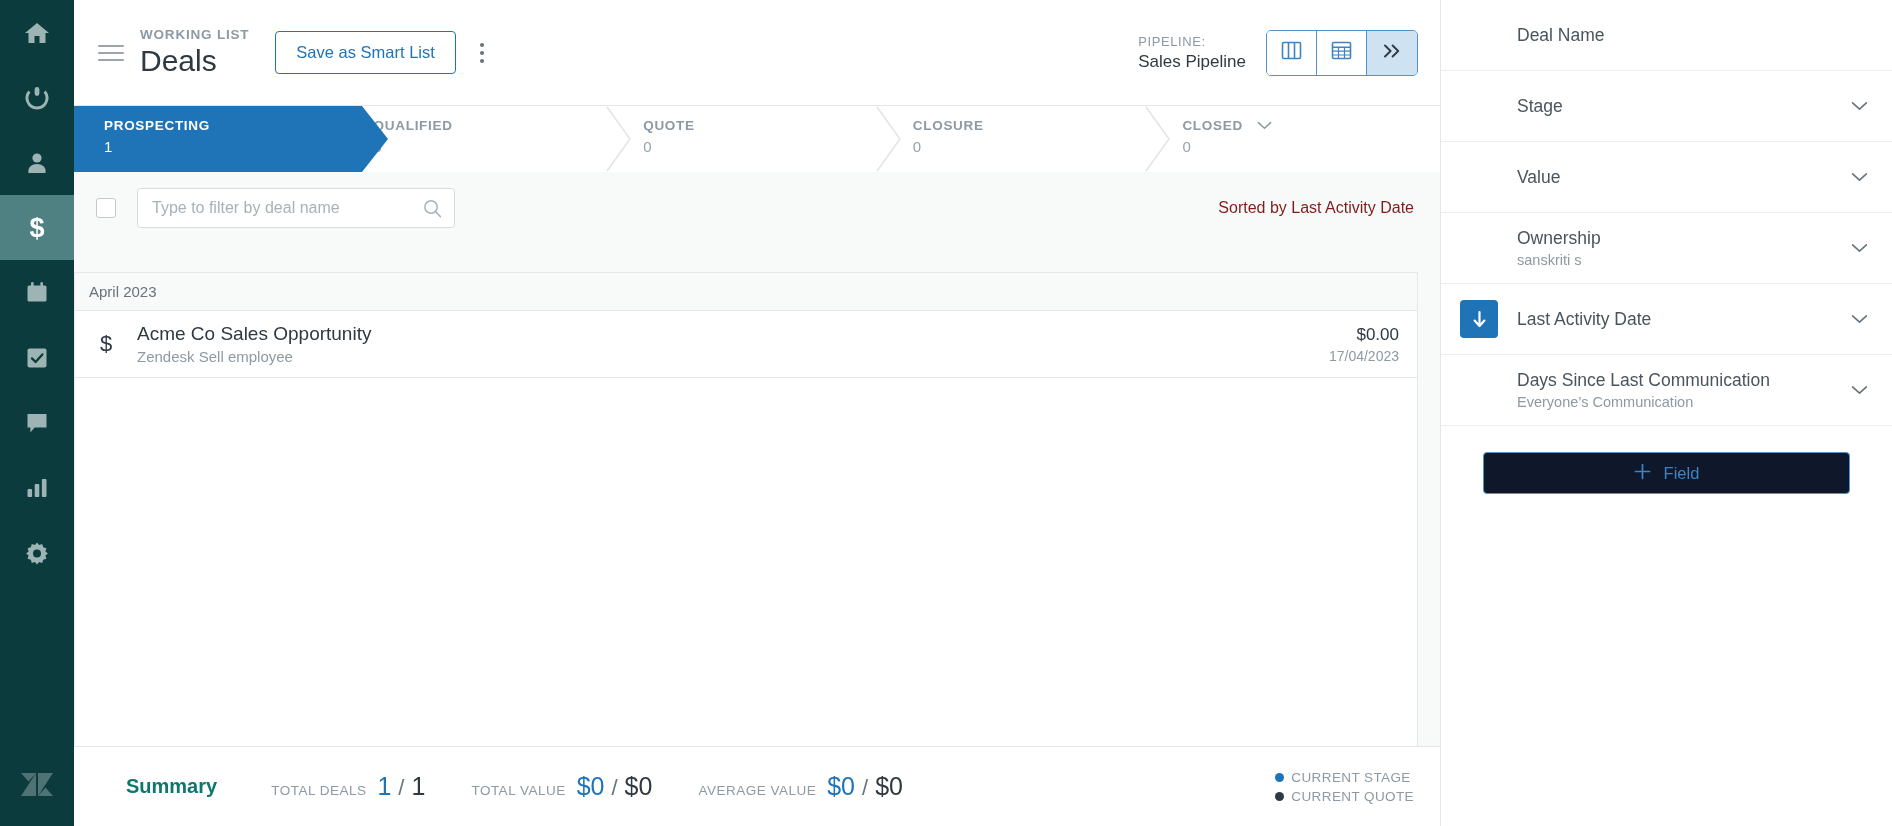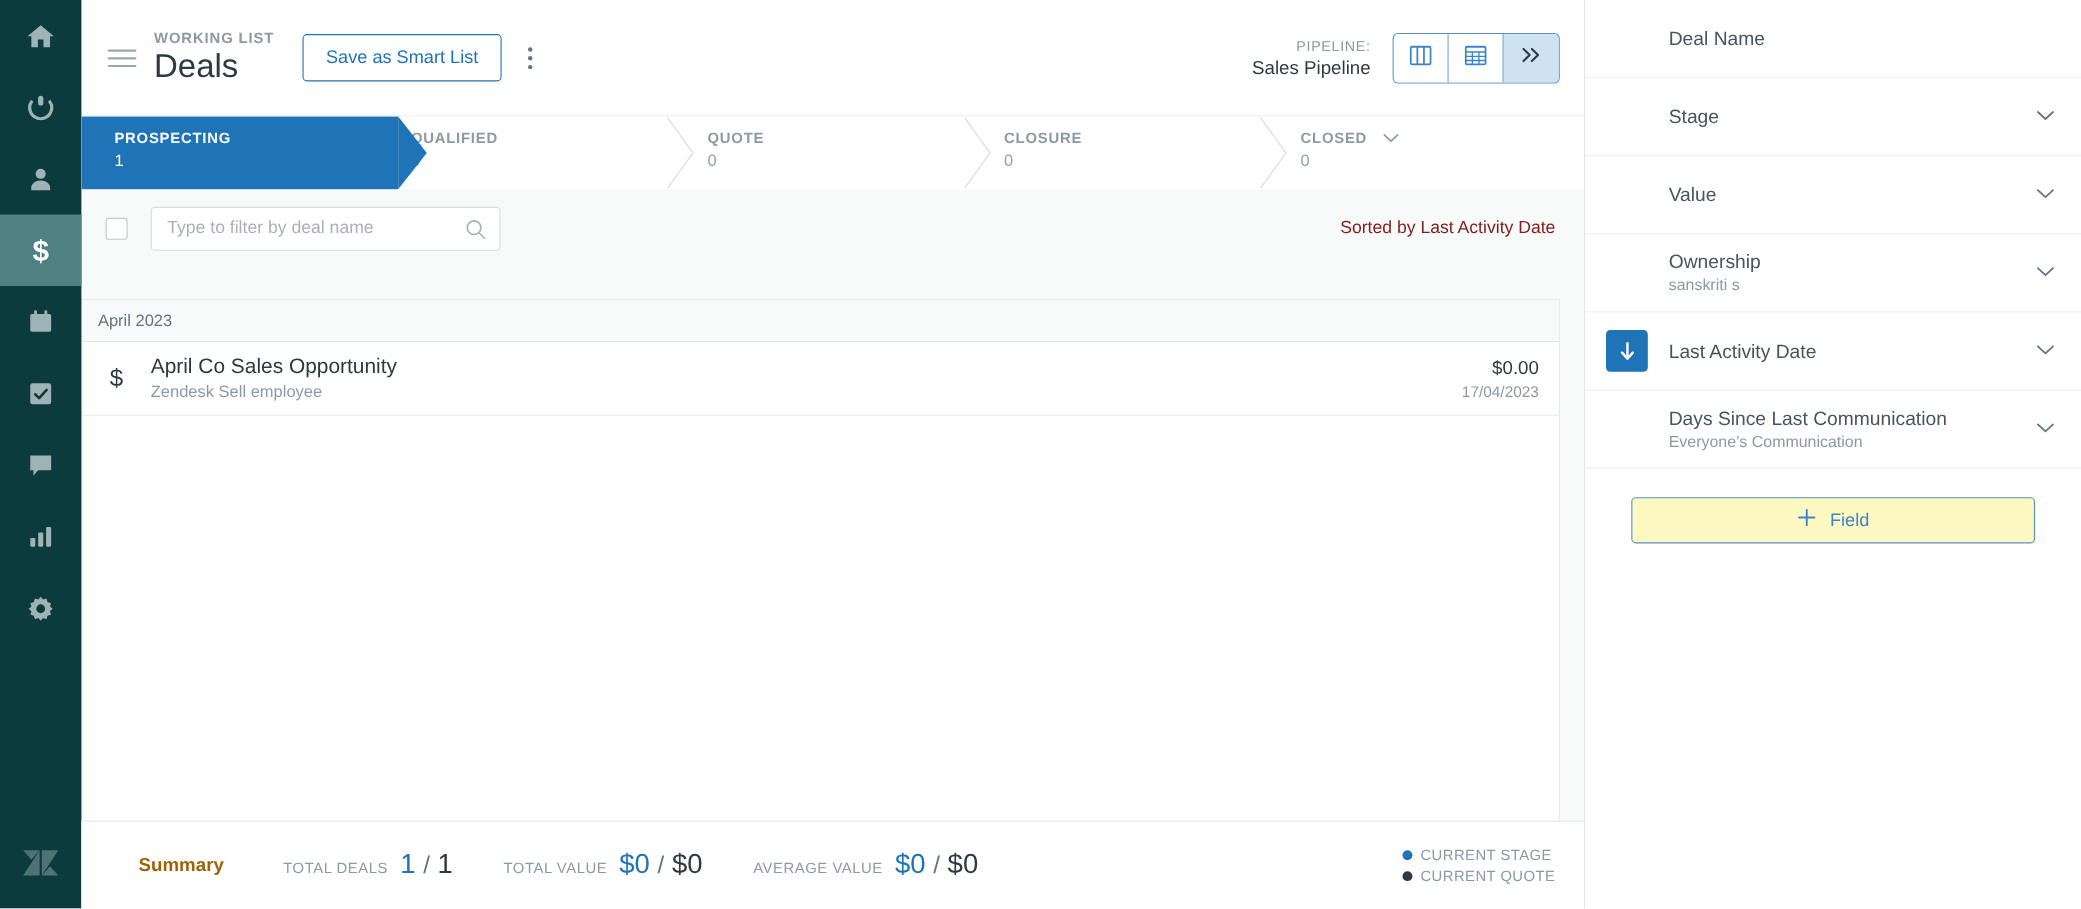--- a/index.html
+++ b/index.html
@@ -49,21 +49,21 @@
   }
   .page-title { font-size: 30px; color: #2f3941; line-height: 36px; font-weight: 400; }
   .btn-outline {
     border: 1px solid #1f73b7; color: #1f73b7; background: #fff;
     border-radius: 4px; font-size: 16.5px; padding: 11px 20px;
     cursor: pointer; font-family: inherit; white-space: nowrap;
   }
   .kebab { margin-left: 18px; display: flex; flex-direction: column; gap: 4px; cursor: pointer; padding: 6px; }
   .kebab i { width: 4px; height: 4px; border-radius: 50%; background: #68737d; display: block; }
   .topbar-right { margin-left: auto; display: flex; align-items: center; gap: 20px; }
-  .pipeline-sel { text-align: right; cursor: pointer; }
+  .pipeline-sel { text-align: left; cursor: pointer; }
   .pipeline-sel .lbl { font-size: 13px; letter-spacing: .6px; color: #8d99a3; line-height: 18px; }
   .pipeline-sel .val { font-size: 17px; color: #2f3941; line-height: 22px; }
   .viewtoggle { display: flex; border: 1px solid #5293c7; border-radius: 5px; overflow: hidden; }
   .vt-btn {
     width: 50px; height: 44px; display: flex; align-items: center; justify-content: center;
     background: #fff; cursor: pointer; border-right: 1px solid #5293c7;
   }
   .vt-btn:last-child { border-right: none; }
   .vt-btn.active { background: #cfe2f2; }
 
@@ -134,21 +134,21 @@
   .deal-date { font-size: 14px; color: #8d99a3; line-height: 20px; }
   .list-rest { flex: 1 1 auto; background: #fff; }
 
   
   .summary {
     height: 80px; flex: 0 0 80px; background: #fff;
     border-top: 1px solid #e4e6e7;
     display: flex; align-items: center; padding: 0 26px 0 52px;
     position: relative; z-index: 12;
   }
-  .sum-title { font-size: 17px; font-weight: 700; color: #a16207; margin-right: 54px; }
+  .sum-title { font-size: 20px; font-weight: 700; color: #0f766e; margin-right: 54px; }
   .sum-metric { display: flex; align-items: baseline; margin-right: 46px; }
   .sum-lbl { font-size: 13.5px; letter-spacing: .5px; color: #8d99a3; margin-right: 11px; }
   .sum-a { font-size: 25px; color: #1f73b7; }
   .sum-slash { font-size: 22px; color: #68737d; margin: 0 7px; }
   .sum-b { font-size: 25px; color: #2f3941; }
   .legend { margin-left: auto; text-align: left; }
   .legend-row { display: flex; align-items: center; font-size: 13.5px; color: #8d99a3; letter-spacing: .4px; line-height: 19px; }
   .dot { width: 9px; height: 9px; border-radius: 50%; margin-right: 7px; display: inline-block; }
 
   
@@ -179,21 +179,21 @@
     width: 38px; height: 38px; background: #1f73b7; border-radius: 4px;
     display: flex; align-items: center; justify-content: center;
   }
   .frow-body { flex: 1 1 auto; min-width: 0; }
   .frow-label { font-size: 17.5px; color: #49545c; line-height: 24px; }
   .frow-sub { font-size: 14.5px; color: #8d99a3; line-height: 20px; }
   .chev { flex: 0 0 auto; margin-left: 10px; }
   .rp-add { padding: 26px 42px 0 42px; }
   .btn-field {
     width: 100%; height: 42px; border: 1px solid #5293c7; color: #3d84c6;
-    background: #fef9c3; border-radius: 4px; font-size: 16.5px; cursor: pointer;
+    background: #0f172a; border-radius: 4px; font-size: 16.5px; cursor: pointer;
     display: flex; align-items: center; justify-content: center; gap: 13px;
     font-family: inherit;
   }
 </style>
 </head>
 <body>
 
 <div class="app">
 
   <nav class="leftnav">
@@ -394,21 +394,21 @@
           </span>
         </div>
         <div class="sortedby">Sorted by Last Activity Date</div>
       </div>
 
       <div class="listcard">
         <div class="group-head">April 2023</div>
         <div class="deal-row">
           <div class="deal-ico">$</div>
           <div class="deal-main">
-            <div class="deal-title">April Co Sales Opportunity</div>
+            <div class="deal-title">Acme Co Sales Opportunity</div>
             <div class="deal-sub">Zendesk Sell employee</div>
           </div>
           <div class="deal-right">
             <div class="deal-val">$0.00</div>
             <div class="deal-date">17/04/2023</div>
           </div>
         </div>
         <div class="list-rest"></div>
       </div>
     </div>

